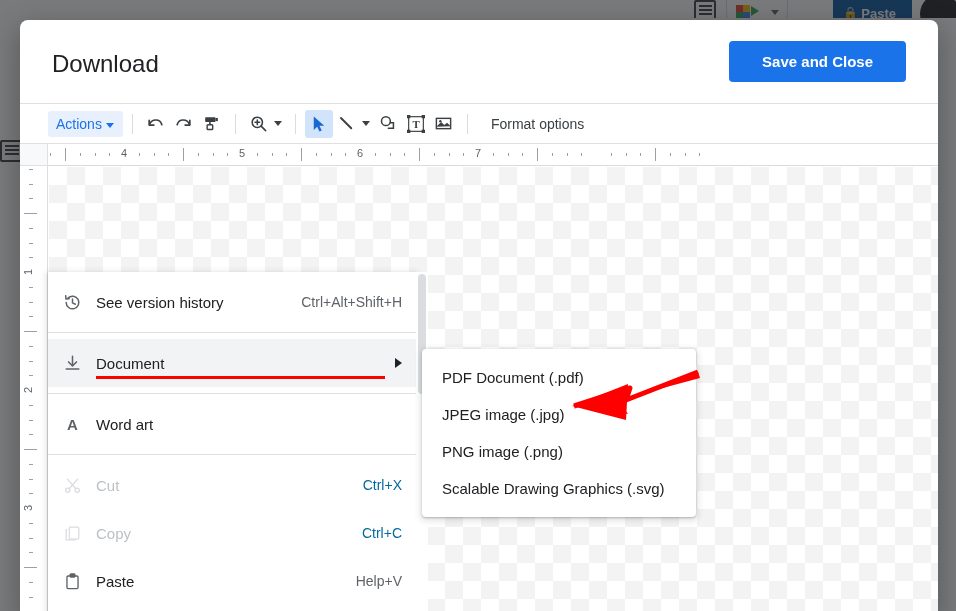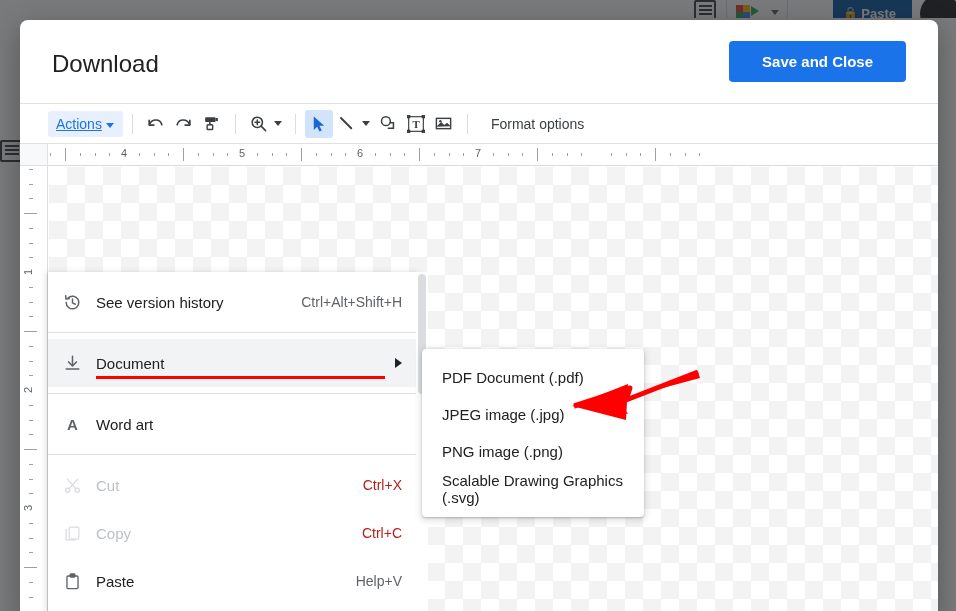--- a/index.html
+++ b/index.html
@@ -134,21 +134,21 @@
   .dlg-toolbar {
     position:relative; height:40px;
     border-bottom:1px solid #e0e0e0;
     display:flex; align-items:center;
     padding-left:28px;
   }
   .actions-btn {
     background:#e8f0fe; color:#1a73e8;
     font-size:14px; border:none; border-radius:3px;
     padding:5px 9px 5px 8px; cursor:pointer;
-    font-family:inherit; white-space:nowrap;text-decoration:underline;
+    font-family:inherit; white-space:nowrap;
   }
   .actions-btn .tri {
     display:inline-block; margin-left:4px;
     width:0;height:0;border-left:4px solid transparent;
     border-right:4px solid transparent;border-top:5px solid #1a73e8;
     vertical-align:1px;
   }
   .tb-sep { width:1px; height:20px; background:#dadce0; margin:0 9px; }
   .tb-btn {
     width:28px; height:28px; border-radius:3px;
@@ -234,40 +234,40 @@
     align-items:center; justify-content:center;
     color:#5f6368; font-size:16px;
   }
   .mi.disabled .mi-icon { color:#dadce0; }
   .mi-label { flex:1; position:relative; }
   .mi-label.underlined::after {
     content:""; position:absolute; left:0; right:0; bottom:-7px;
     height:3px; background:#ff0000;
   }
   .mi-short { font-size:14px; color:#5f6368; }
-  .mi.disabled .mi-short { color:#b91c1c; }
+  .mi.disabled .mi-short { color:#0369a1; }
   .mi-arrow {
     width:0;height:0;margin-left:10px;
     border-top:5px solid transparent; border-bottom:5px solid transparent;
     border-left:7px solid #202124;
   }
   .mi-sep { height:1px; background:#e0e0e0; margin:6px 0; }
   .menu-scroll-track {
     position:absolute; right:-12px; top:0; width:12px; height:466px;
     background:#fff;
   }
   .menu-scroll-thumb {
     position:absolute; right:2px; top:2px; width:8px; height:120px;
     background:#dadce0; border-radius:4px;
   }
 
   
   .submenu {
     position:absolute; left:402px; top:205px;
-    width:222px;
+    width:274px;
     background:#fff;
     box-shadow:0 2px 6px 2px rgba(60,64,67,.15), 0 1px 2px rgba(60,64,67,.3);
     border-radius:4px;
     padding:10px 0;
     z-index:60;
   }
   .smi {
     height:37px; display:flex; align-items:center;
     padding-left:20px; font-size:15px; color:#202124;
     cursor:pointer;

